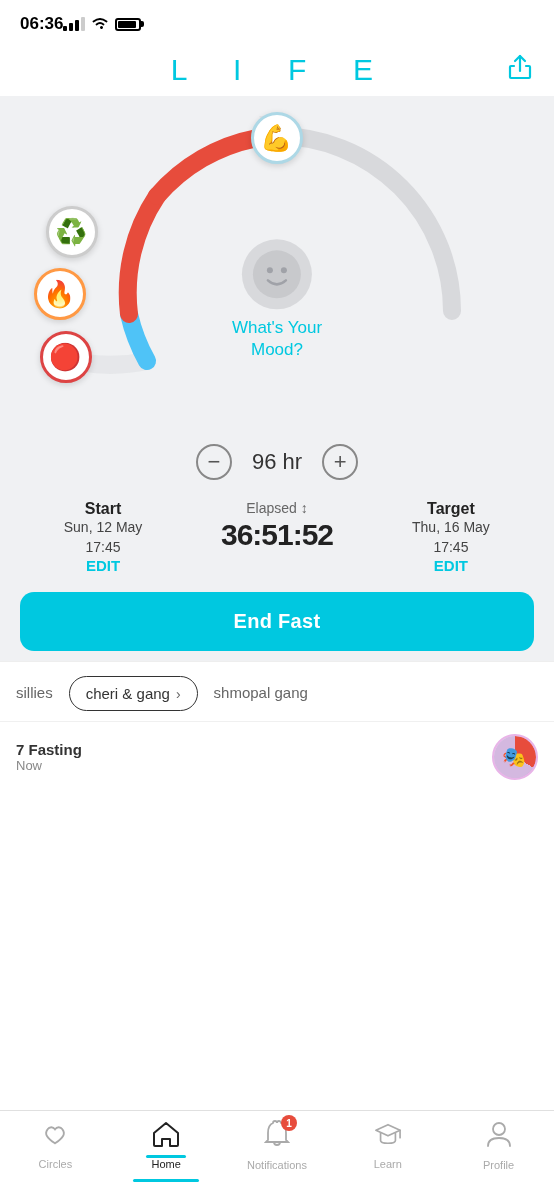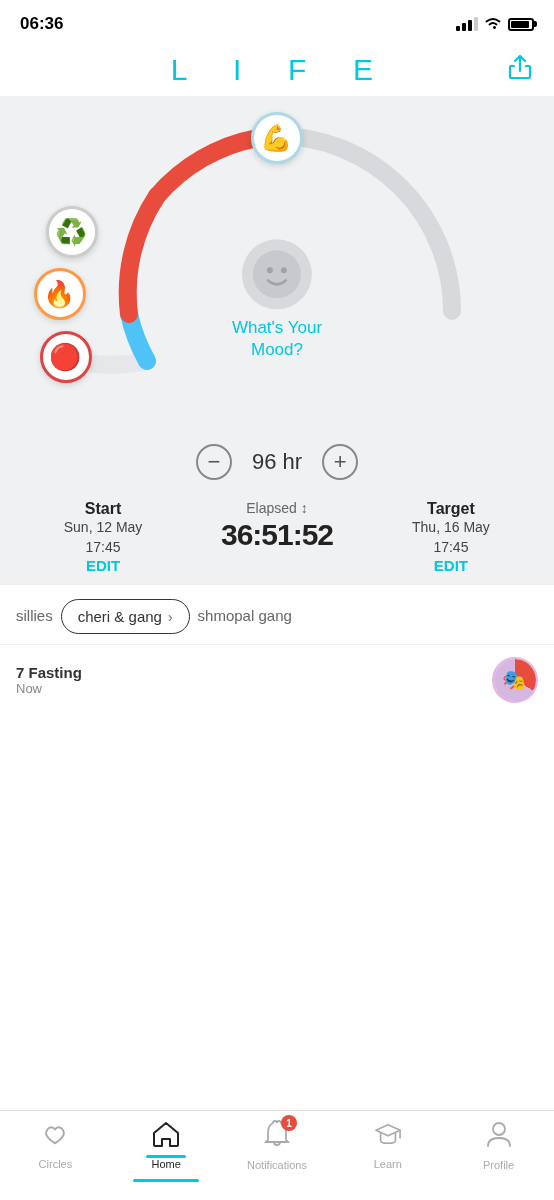--- a/index.html
+++ b/index.html
@@ -9,21 +9,20 @@
       height: 1200px;
       font-family: -apple-system, BlinkMacSystemFont, 'Helvetica Neue', Arial, sans-serif;
       background: #fff;
       overflow: hidden;
       position: relative;
     }
 
     
     .status-bar {
       display: flex;
-      justify-content: space-between;
       align-items: center;
       padding: 10px 20px 6px;
       background: #fff;
       height: 44px;
     }
     .status-time {
       font-size: 17px;
       font-weight: 600;
       color: #000;
     }
@@ -269,21 +268,21 @@
 
     
     .community-section {
       background: #fff;
       margin-top: 0;
       padding: 14px 0 0;
       border-top: 1px solid #eee;
     }
     .groups-scroll {
       display: flex;
-      gap: 8px;
+      gap: 16px;
       padding: 0 16px;
       overflow-x: auto;
       scrollbar-width: none;
     }
     .groups-scroll::-webkit-scrollbar { display: none; }
     .group-chip {
       display: flex;
       align-items: center;
       gap: 6px;
       padding: 8px 16px;
@@ -526,20 +525,21 @@
       <div class="time-label">Target</div>
       <div class="time-date">
         <span>Thu, 16 May</span><br>
         <span>17:45</span>
       </div>
       <div class="time-edit">EDIT</div>
     </div>
   </div>
 
   
+  <button class="end-fast-btn">End Fast</button>
 </div>
 
 <div class="community-section">
   <div class="groups-scroll">
     <span class="group-plain">sillies</span>
     <div class="group-chip active">
       <span class="group-chip-text">cheri &amp; gang</span>
       <span class="group-chevron">›</span>
     </div>
     <span class="group-plain">shmopal gang</span>

